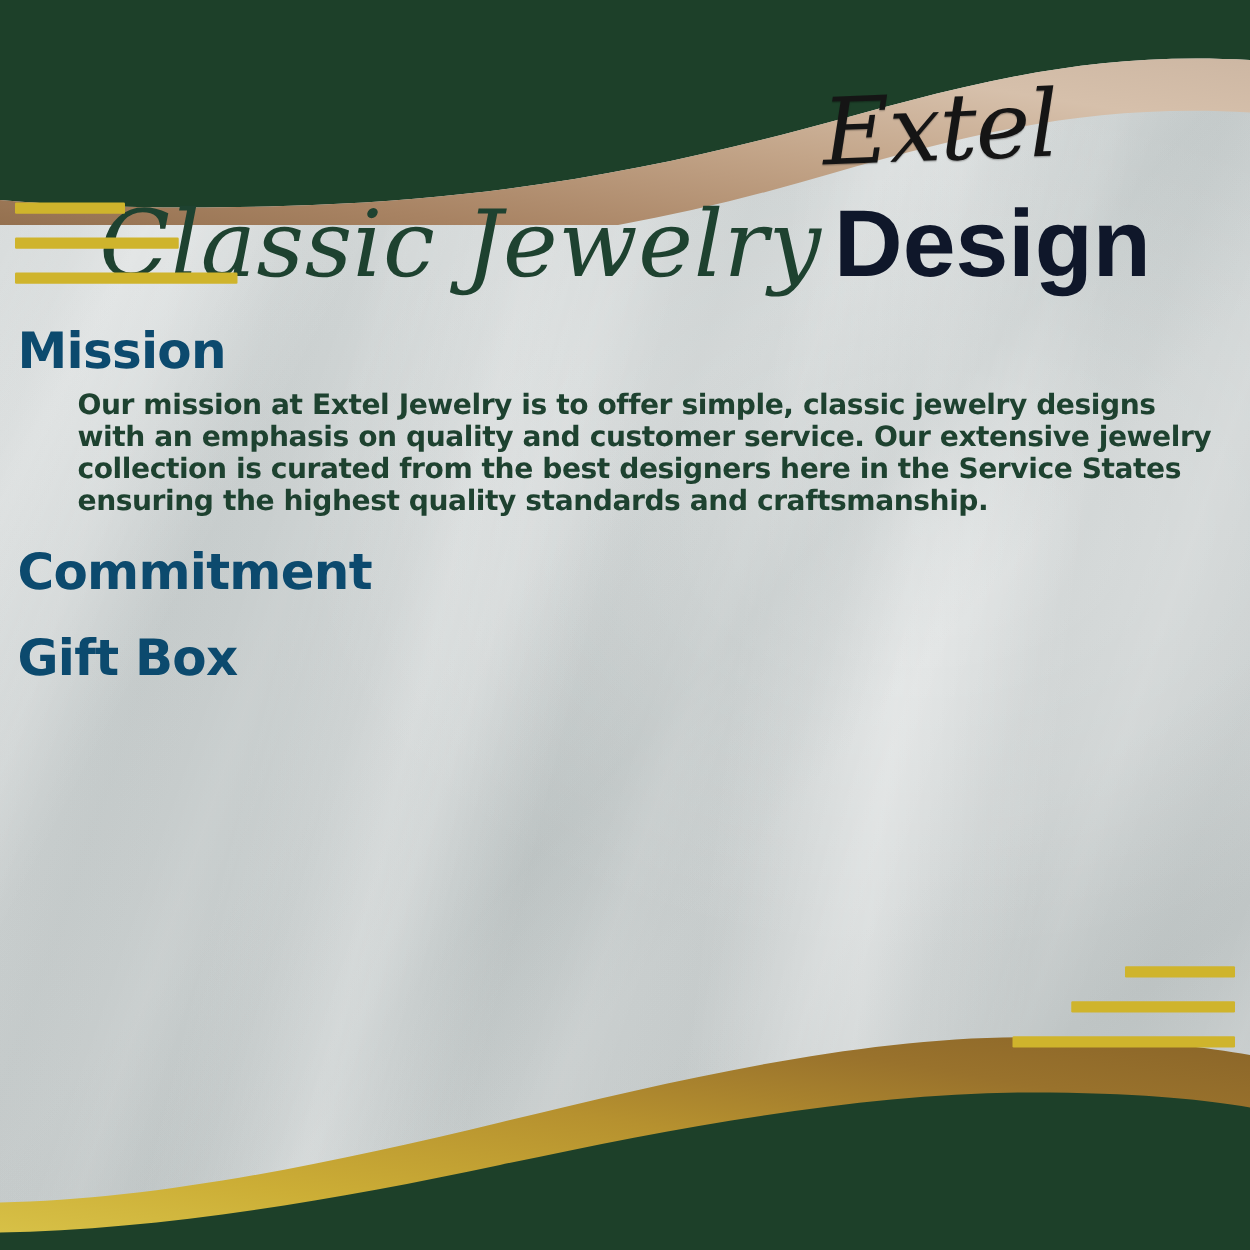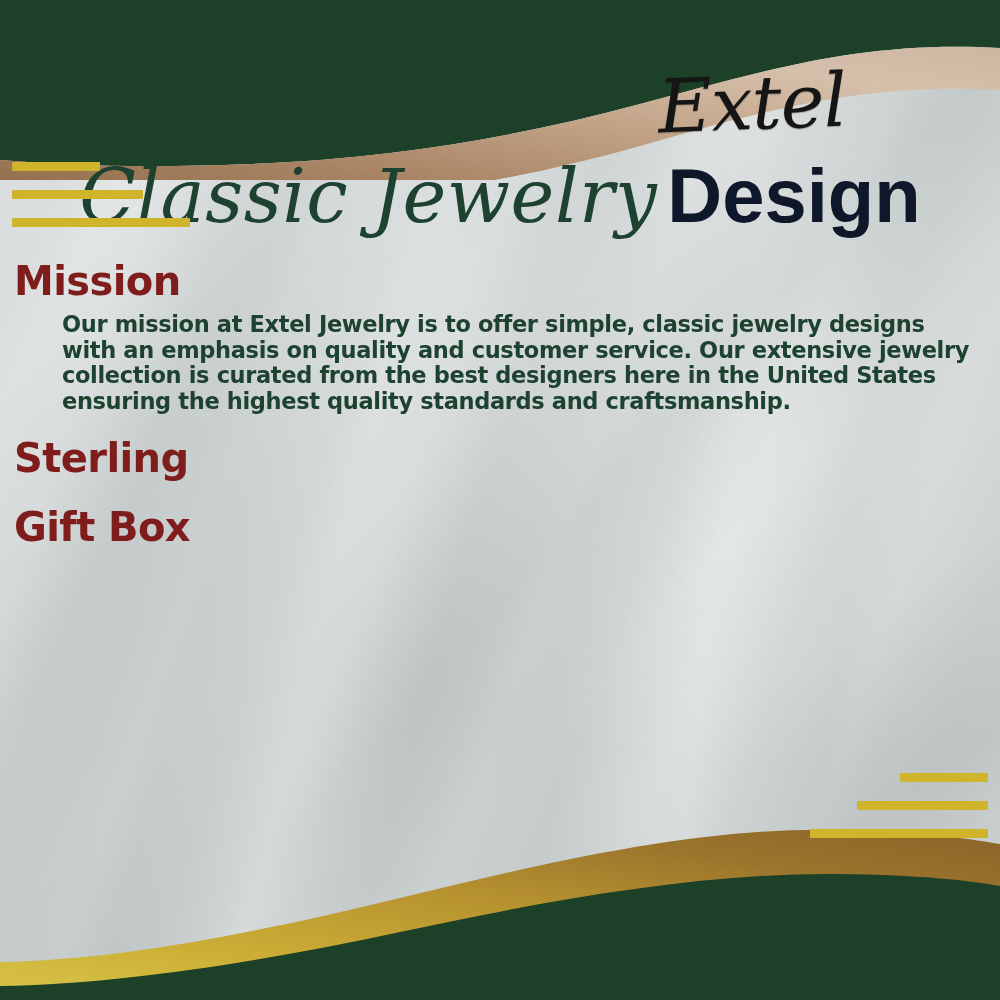--- a/index.html
+++ b/index.html
@@ -104,21 +104,21 @@
     position:absolute;
     left:0; top:258px;
     width:1000px;
   }
   .section { margin-bottom:6px; }
   .sec-head {
     font-family:"DejaVu Sans", sans-serif;
     font-weight:700;
     font-size:40px;
     line-height:1.18;
-    color:#7f1d1d;
+    color:#0c4a6e;
     letter-spacing:-0.6px;
     padding-left:14px;
   }
   .sec-body {
     font-family:"DejaVu Sans", sans-serif;
     font-weight:600;
     font-size:22.5px;
     line-height:1.14;
     color:#1e4230;
     letter-spacing:-0.35px;
@@ -183,25 +183,25 @@
   <div class="bars bars-br">
     <div class="bar" style="width:88px"></div>
     <div class="bar" style="width:131px"></div>
     <div class="bar" style="width:178px"></div>
   </div>
 
   <div class="content">
 
     <div class="section sec-mission">
       <div class="sec-head">Mission</div>
-      <div class="sec-body">Our mission at Extel Jewelry is to offer simple, classic jewelry designs with an emphasis on quality and customer service. Our extensive jewelry collection is curated from the best designers here in the United States ensuring the highest quality standards and craftsmanship.</div>
+      <div class="sec-body">Our mission at Extel Jewelry is to offer simple, classic jewelry designs with an emphasis on quality and customer service. Our extensive jewelry collection is curated from the best designers here in the Service States ensuring the highest quality standards and craftsmanship.</div>
     </div>
 
     <div class="section sec-materials">
-      <div class="sec-head">Sterling</div>
+      <div class="sec-head">Commitment</div>
     </div>
 
 
     <div class="section sec-gift">
       <div class="sec-head">Gift Box</div>
     </div>
 
   </div>
 </div>
 

